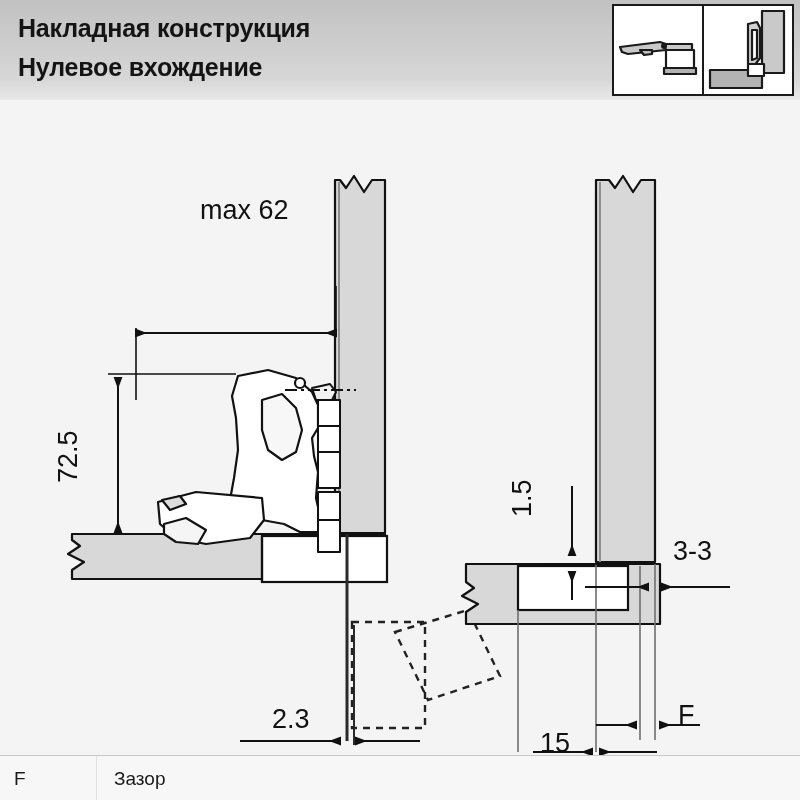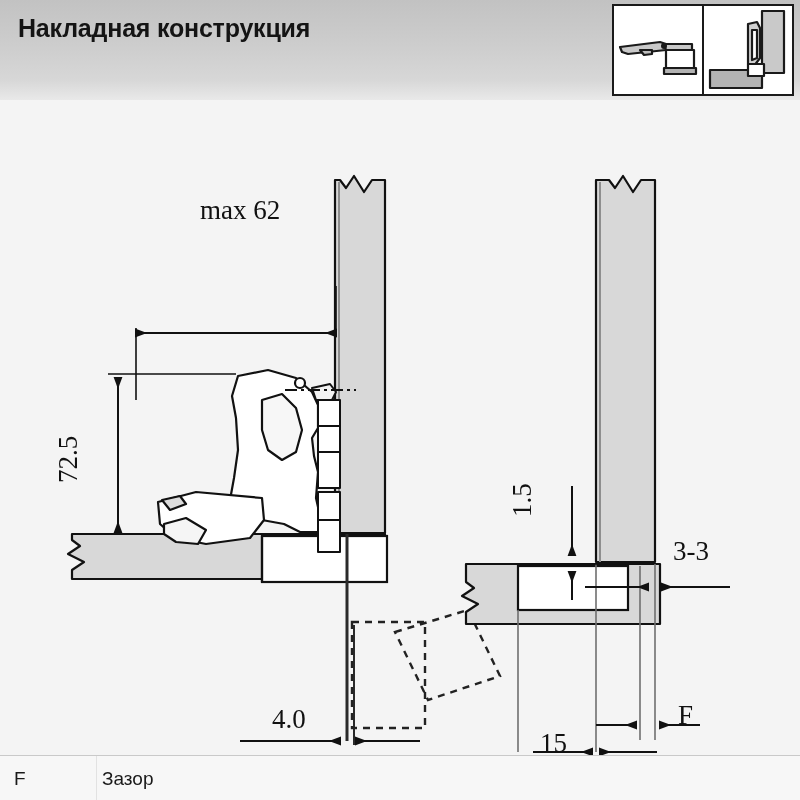--- a/index.html
+++ b/index.html
@@ -53,40 +53,39 @@
     overflow: hidden;
   }
   .icon-box + .icon-box { margin-left: -2px; }
 
   
   #canvas {
     position: absolute;
     left: 0; top: 100px;
     width: 800px; height: 655px;
     background: #f4f4f4;
-    font-family: Liberation Serif, serif;
   }
 
   
   #footer {
     position: absolute;
     left: 0; top: 755px;
     width: 800px; height: 45px;
     background: #f7f7f7;
     border-top: 1px solid #c9c9c9;
   }
   #footer-key {
     position: absolute;
     left: 14px; top: 12px;
     font-size: 19px;
     color: #1a1a1a;
   }
   #footer-desc {
     position: absolute;
-    left: 102px; top: 12px;
+    left: 114px; top: 12px;
     font-size: 19px;
     color: #1a1a1a;
   }
   #footer-divider {
     position: absolute;
     left: 96px; top: 0;
     width: 1px; height: 45px;
     background: #e2e2e2;
   }
 
@@ -103,20 +102,21 @@
   }
 </style>
 </head>
 <body>
 
 <div id="page">
 
   <div id="header">
     <div id="header-titles">
       <div class="header-line">Накладная конструкция</div>
+      <div class="header-line">Нулевое вхождение</div>
     </div>
 
     <div id="header-icons">
 
       <div class="icon-box">
         <svg width="88" height="88" viewBox="0 0 88 88">
           <g stroke="#1a1a1a" stroke-width="2.2" fill="#c9c9c9" stroke-linejoin="round">
             <path d="M6,41 L46,36 L52,38 L52,44 L14,48 L8,46 Z"></path>
             <path d="M26,44 L30,49 L38,48 L38,44 Z" fill="#bdbdbd"></path>
             <path d="M50,38 L78,38 L78,44 L52,44 Z" fill="#c9c9c9"></path>
@@ -254,21 +254,21 @@
 
       </g>
 
     </svg>
 
     
     <div class="dim" style="left:200px; top:95px;">max 62</div>
 
     <div class="dim vert" style="left:84px; top:352px;">72.5</div>
 
-    <div class="dim" style="left:272px; top:604px;">4.0</div>
+    <div class="dim" style="left:272px; top:604px;">2.3</div>
 
     <div class="dim vert" style="left:538px; top:386px;">1.5</div>
 
     <div class="dim" style="left:673px; top:436px;">3-3</div>
 
     <div class="dim" style="left:540px; top:628px;">15</div>
 
     <div class="dim" style="left:678px; top:600px;">F</div>
   </div>
 

